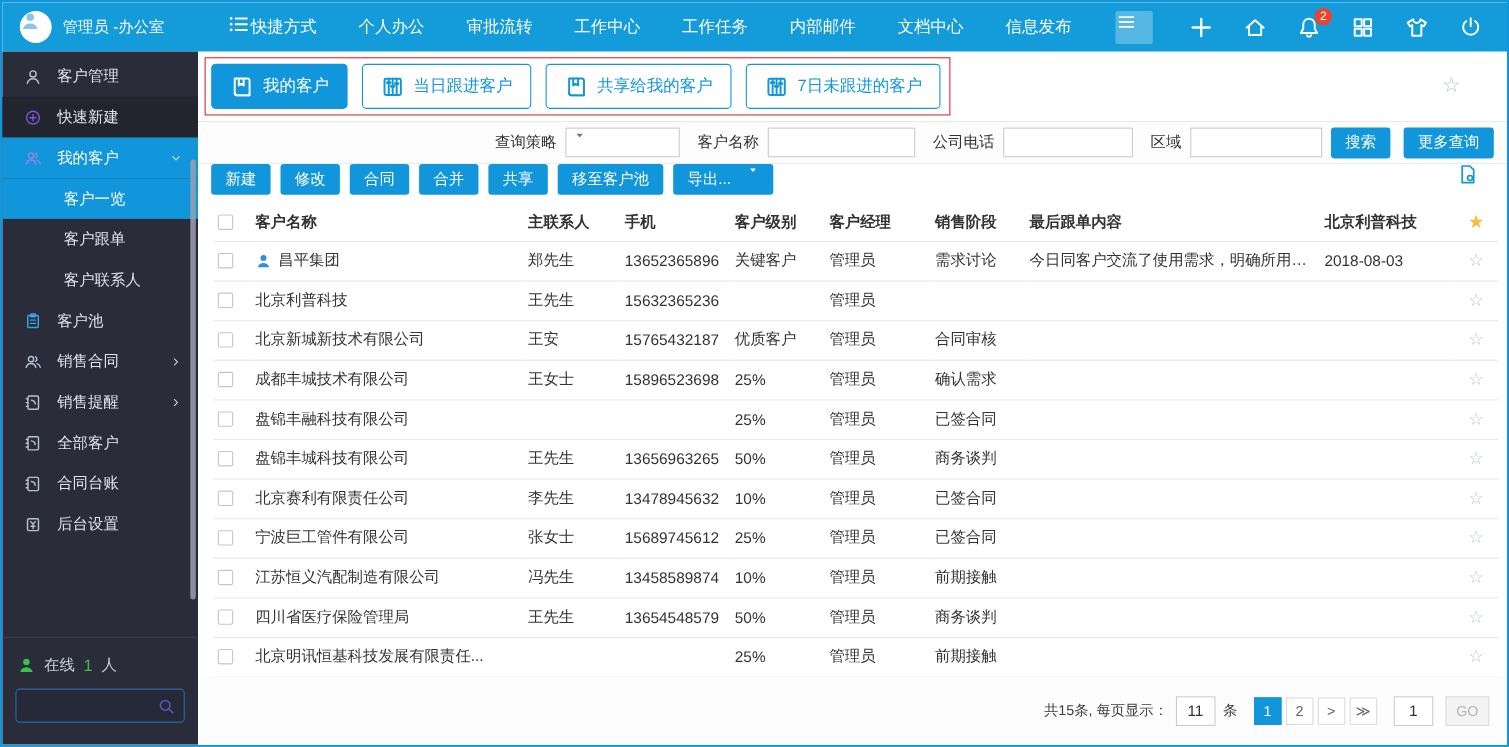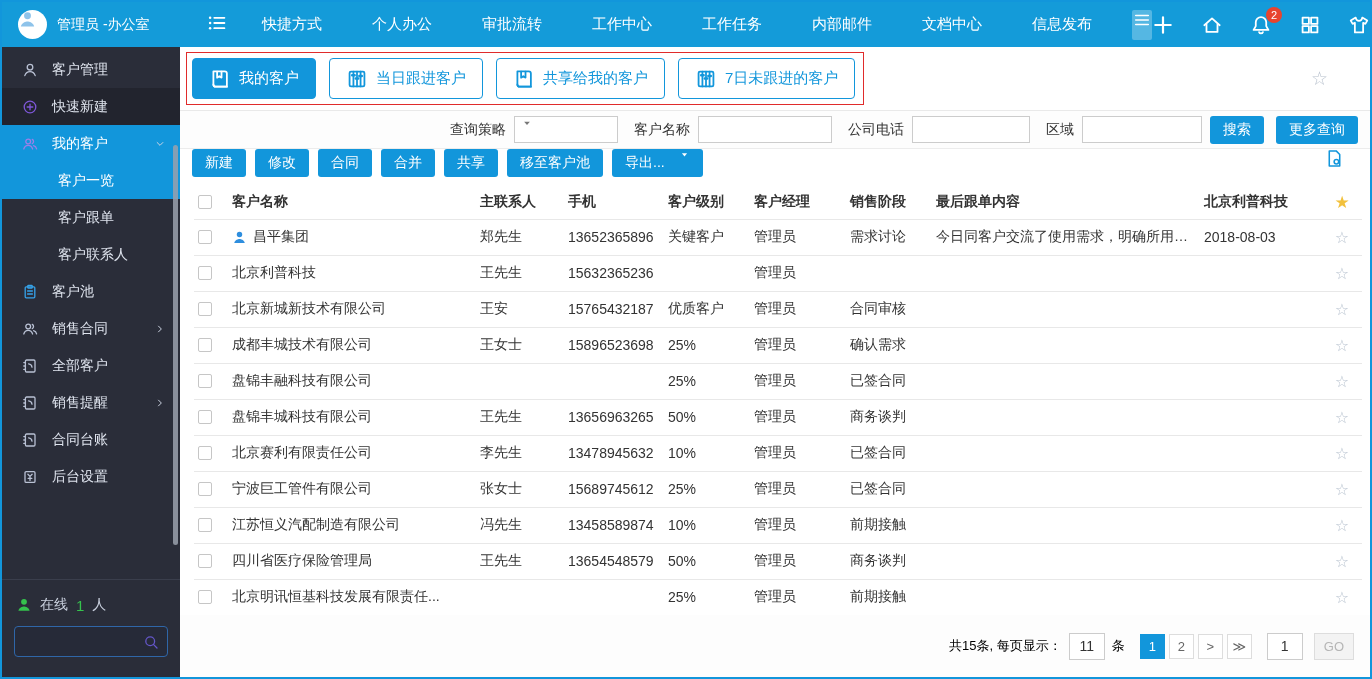--- a/index.html
+++ b/index.html
@@ -7,21 +7,21 @@
   .window { width:1372px; height:679px; border:2px solid var(--accent,#1e9ad6); background:#fff; display:flex; flex-direction:column; overflow:hidden; }
 
   
   .topbar { height:45px; background:var(--topbar,#149bd9); display:flex; align-items:center; flex:0 0 auto; color:#fff; }
   .user-zone { width:178px; display:flex; align-items:center; gap:10px; padding-left:16px; flex:0 0 auto; }
   .avatar { width:29px; height:29px; border-radius:50%; background:#fff; display:flex; align-items:center; justify-content:center; color:#8ec3ea; }
   .avatar svg { width:19px; height:19px; }
   .user-name { font-size:14px; white-space:nowrap; }
   .indent-btn { margin-left:26px; color:#fff; cursor:pointer; }
   .indent-btn svg { width:22px; height:22px; }
-  .topnav { display:flex; align-items:center; margin-left:34px; gap:50px; }
+  .topnav { display:flex; align-items:center; gap:38px; }
   .nav-item { font-size:15px; color:#fff; white-space:nowrap; cursor:pointer; }
   .hamburger { margin-left:40px; width:34px; height:30px; background:rgba(255,255,255,.28); border-radius:2px; display:flex; align-items:center; justify-content:center; cursor:pointer; }
   .hamburger svg { width:20px; height:20px; }
   .top-icons { margin-left:auto; display:flex; align-items:center; gap:27px; padding-right:22px; }
   .tico { position:relative; color:#fff; cursor:pointer; display:flex; }
   .tico svg { width:22px; height:22px; }
   .badge { position:absolute; top:-7px; right:-10px; min-width:16px; height:16px; border-radius:8px; background:var(--badge,#e8442e); color:#fff; font-size:11px; display:flex; align-items:center; justify-content:center; padding:0 3px; }
 
   
   .frame { flex:1; display:flex; min-height:0; }
@@ -79,21 +79,21 @@
   thead th { font-weight:bold; height:33px; }
   .cb { width:14px; height:14px; border:1px solid #c6c6c6; border-radius:2px; background:#fff; cursor:pointer; }
   .name-cell { display:flex; align-items:center; gap:6px;text-align:right; }
   .row-user-ico { color:var(--iblue,#2e8ede); display:flex; flex:0 0 auto; }
   .row-user-ico svg { width:15px; height:15px; }
   .star-h { color:var(--gold,#f2c13d); font-size:17px; cursor:pointer; }
   .rowstar { color:#bcc6d2; font-size:16px; cursor:pointer; }
   td.c-star, th.c-star { text-align:center; overflow:visible; }
 
   .footer { height:62px; display:flex; align-items:center; justify-content:flex-end; gap:7px; padding-right:16px; flex:0 0 auto; background:#fdfdfd; }
-  .pgtext { font-size:13px; color:#000000; }
+  .pgtext { font-size:13px; color:#404040; }
   .pg-input { width:36px; height:27px; border:1px solid #ccc; text-align:center; font-size:14px; color:#333; outline:none; background:#fff; }
   .pg { min-width:25px; height:25px; border:1px solid #ddd; background:#fff; color:#666; font-size:13px; display:flex; align-items:center; justify-content:center; cursor:pointer; padding:0 4px; }
   .pg.active { background:var(--accent,#1296db); border-color:var(--accent,#1296db); color:#fff; }
   .pg-group { display:flex; gap:4px; margin:0 8px; }
   .go-btn { height:27px; padding:0 9px; border:1px solid #ddd; background:#f3f3f3; color:#b5b5b5; font-size:13px; cursor:pointer; margin-left:4px; font-family:inherit; }
 </style>
 </head>
 <body>
 
 <div class="window">
@@ -262,36 +262,36 @@
             </span>
           </div>
           <div class="side-item">
             <span class="sicon" style="display: inline-flex;">
               <svg viewBox="0 0 16 16" width="100%" height="100%" fill="none" stroke="currentColor" stroke-width="1.3" stroke-linecap="round" stroke-linejoin="round" style="display:block">
                 <rect x="3.4" y="2" width="9.6" height="12" rx="1.2"></rect>
                 <path d="M1.8 4.6h1.6M1.8 8h1.6M1.8 11.4h1.6"></path>
                 <path d="M6.6 5.8c2 .2 3.2 1.4 3.4 3.4"></path>
               </svg>
             </span>
-            <span class="slabel">全部客户</span>
+            <span class="slabel">销售提醒</span>
+            <span class="chev" style="display: inline-flex;">
+              <svg viewBox="0 0 16 16" width="100%" height="100%" fill="none" stroke="currentColor" stroke-width="1.3" stroke-linecap="round" stroke-linejoin="round" style="display:block">
+                <path d="M6 4.2L9.8 8 6 11.8"></path>
+              </svg>
+            </span>
           </div>
           <div class="side-item">
             <span class="sicon" style="display: inline-flex;">
               <svg viewBox="0 0 16 16" width="100%" height="100%" fill="none" stroke="currentColor" stroke-width="1.3" stroke-linecap="round" stroke-linejoin="round" style="display:block">
                 <rect x="3.4" y="2" width="9.6" height="12" rx="1.2"></rect>
                 <path d="M1.8 4.6h1.6M1.8 8h1.6M1.8 11.4h1.6"></path>
                 <path d="M6.6 5.8c2 .2 3.2 1.4 3.4 3.4"></path>
               </svg>
             </span>
-            <span class="slabel">销售提醒</span>
-            <span class="chev" style="display: inline-flex;">
-              <svg viewBox="0 0 16 16" width="100%" height="100%" fill="none" stroke="currentColor" stroke-width="1.3" stroke-linecap="round" stroke-linejoin="round" style="display:block">
-                <path d="M6 4.2L9.8 8 6 11.8"></path>
-              </svg>
-            </span>
+            <span class="slabel">全部客户</span>
           </div>
           <div class="side-item">
             <span class="sicon" style="display: inline-flex;">
               <svg viewBox="0 0 16 16" width="100%" height="100%" fill="none" stroke="currentColor" stroke-width="1.3" stroke-linecap="round" stroke-linejoin="round" style="display:block">
                 <rect x="3.4" y="2" width="9.6" height="12" rx="1.2"></rect>
                 <path d="M1.8 4.6h1.6M1.8 8h1.6M1.8 11.4h1.6"></path>
                 <path d="M6.6 5.8c2 .2 3.2 1.4 3.4 3.4"></path>
               </svg>
             </span>
             <span class="slabel">合同台账</span>

